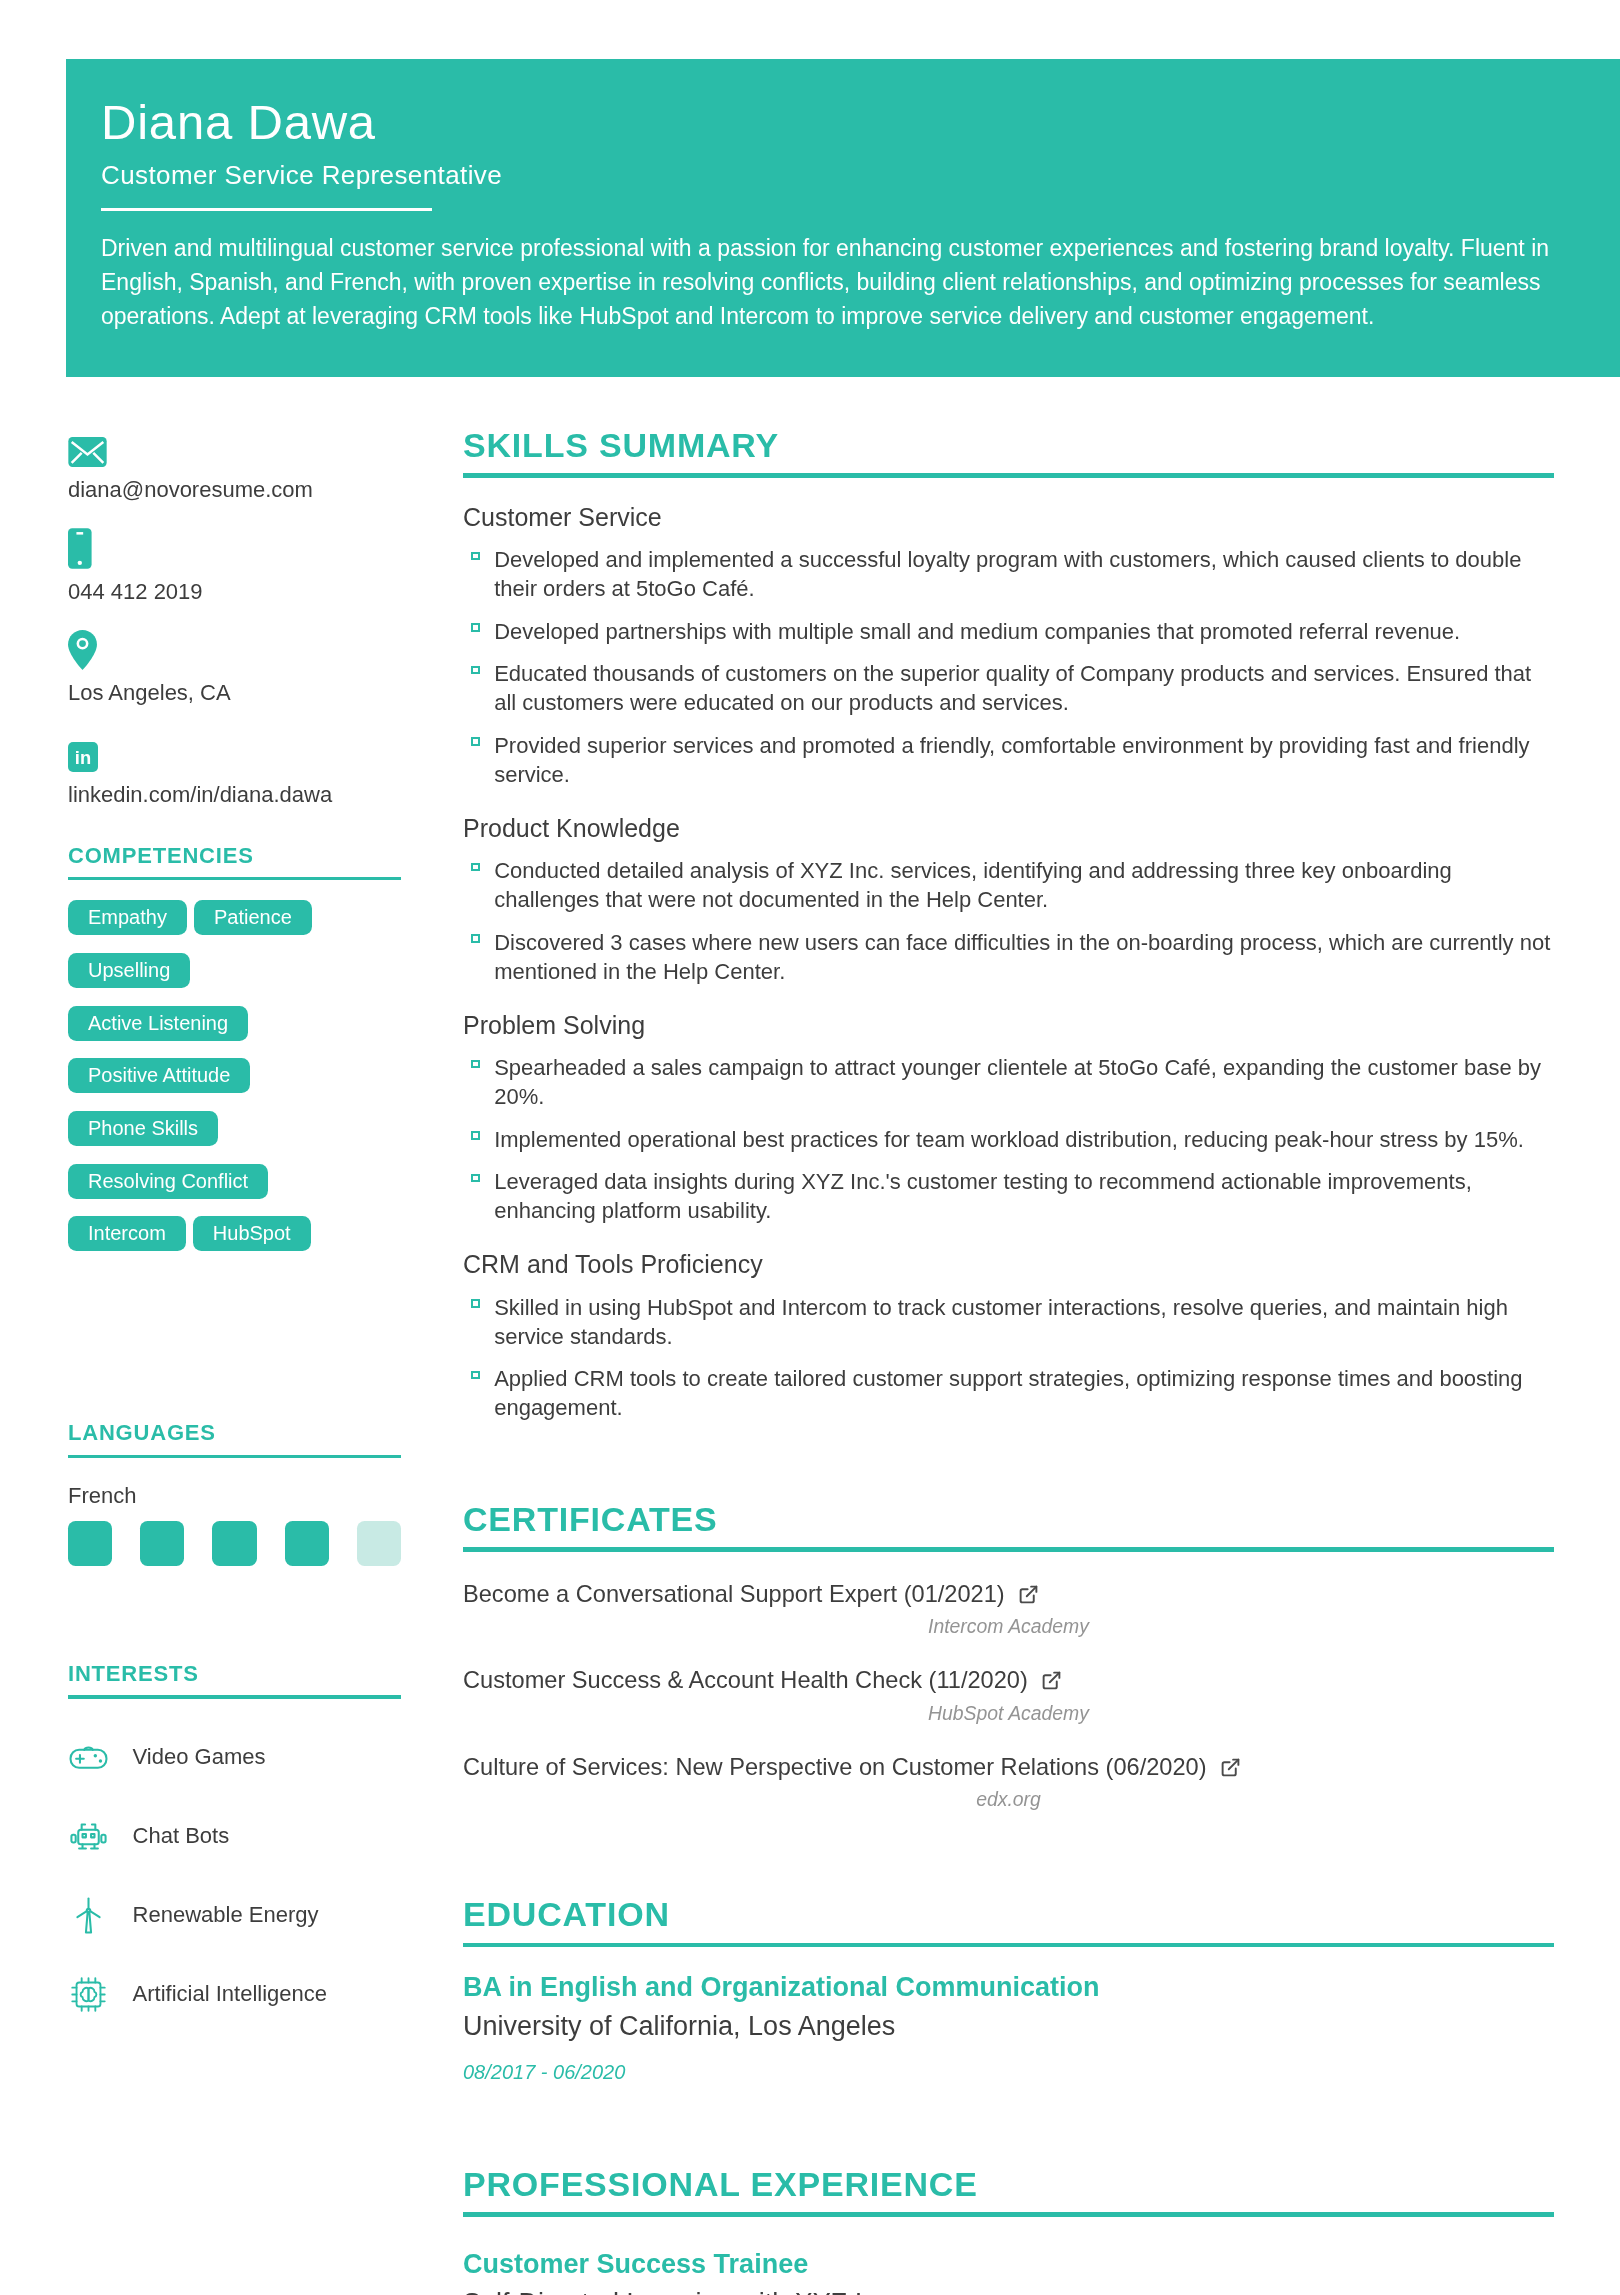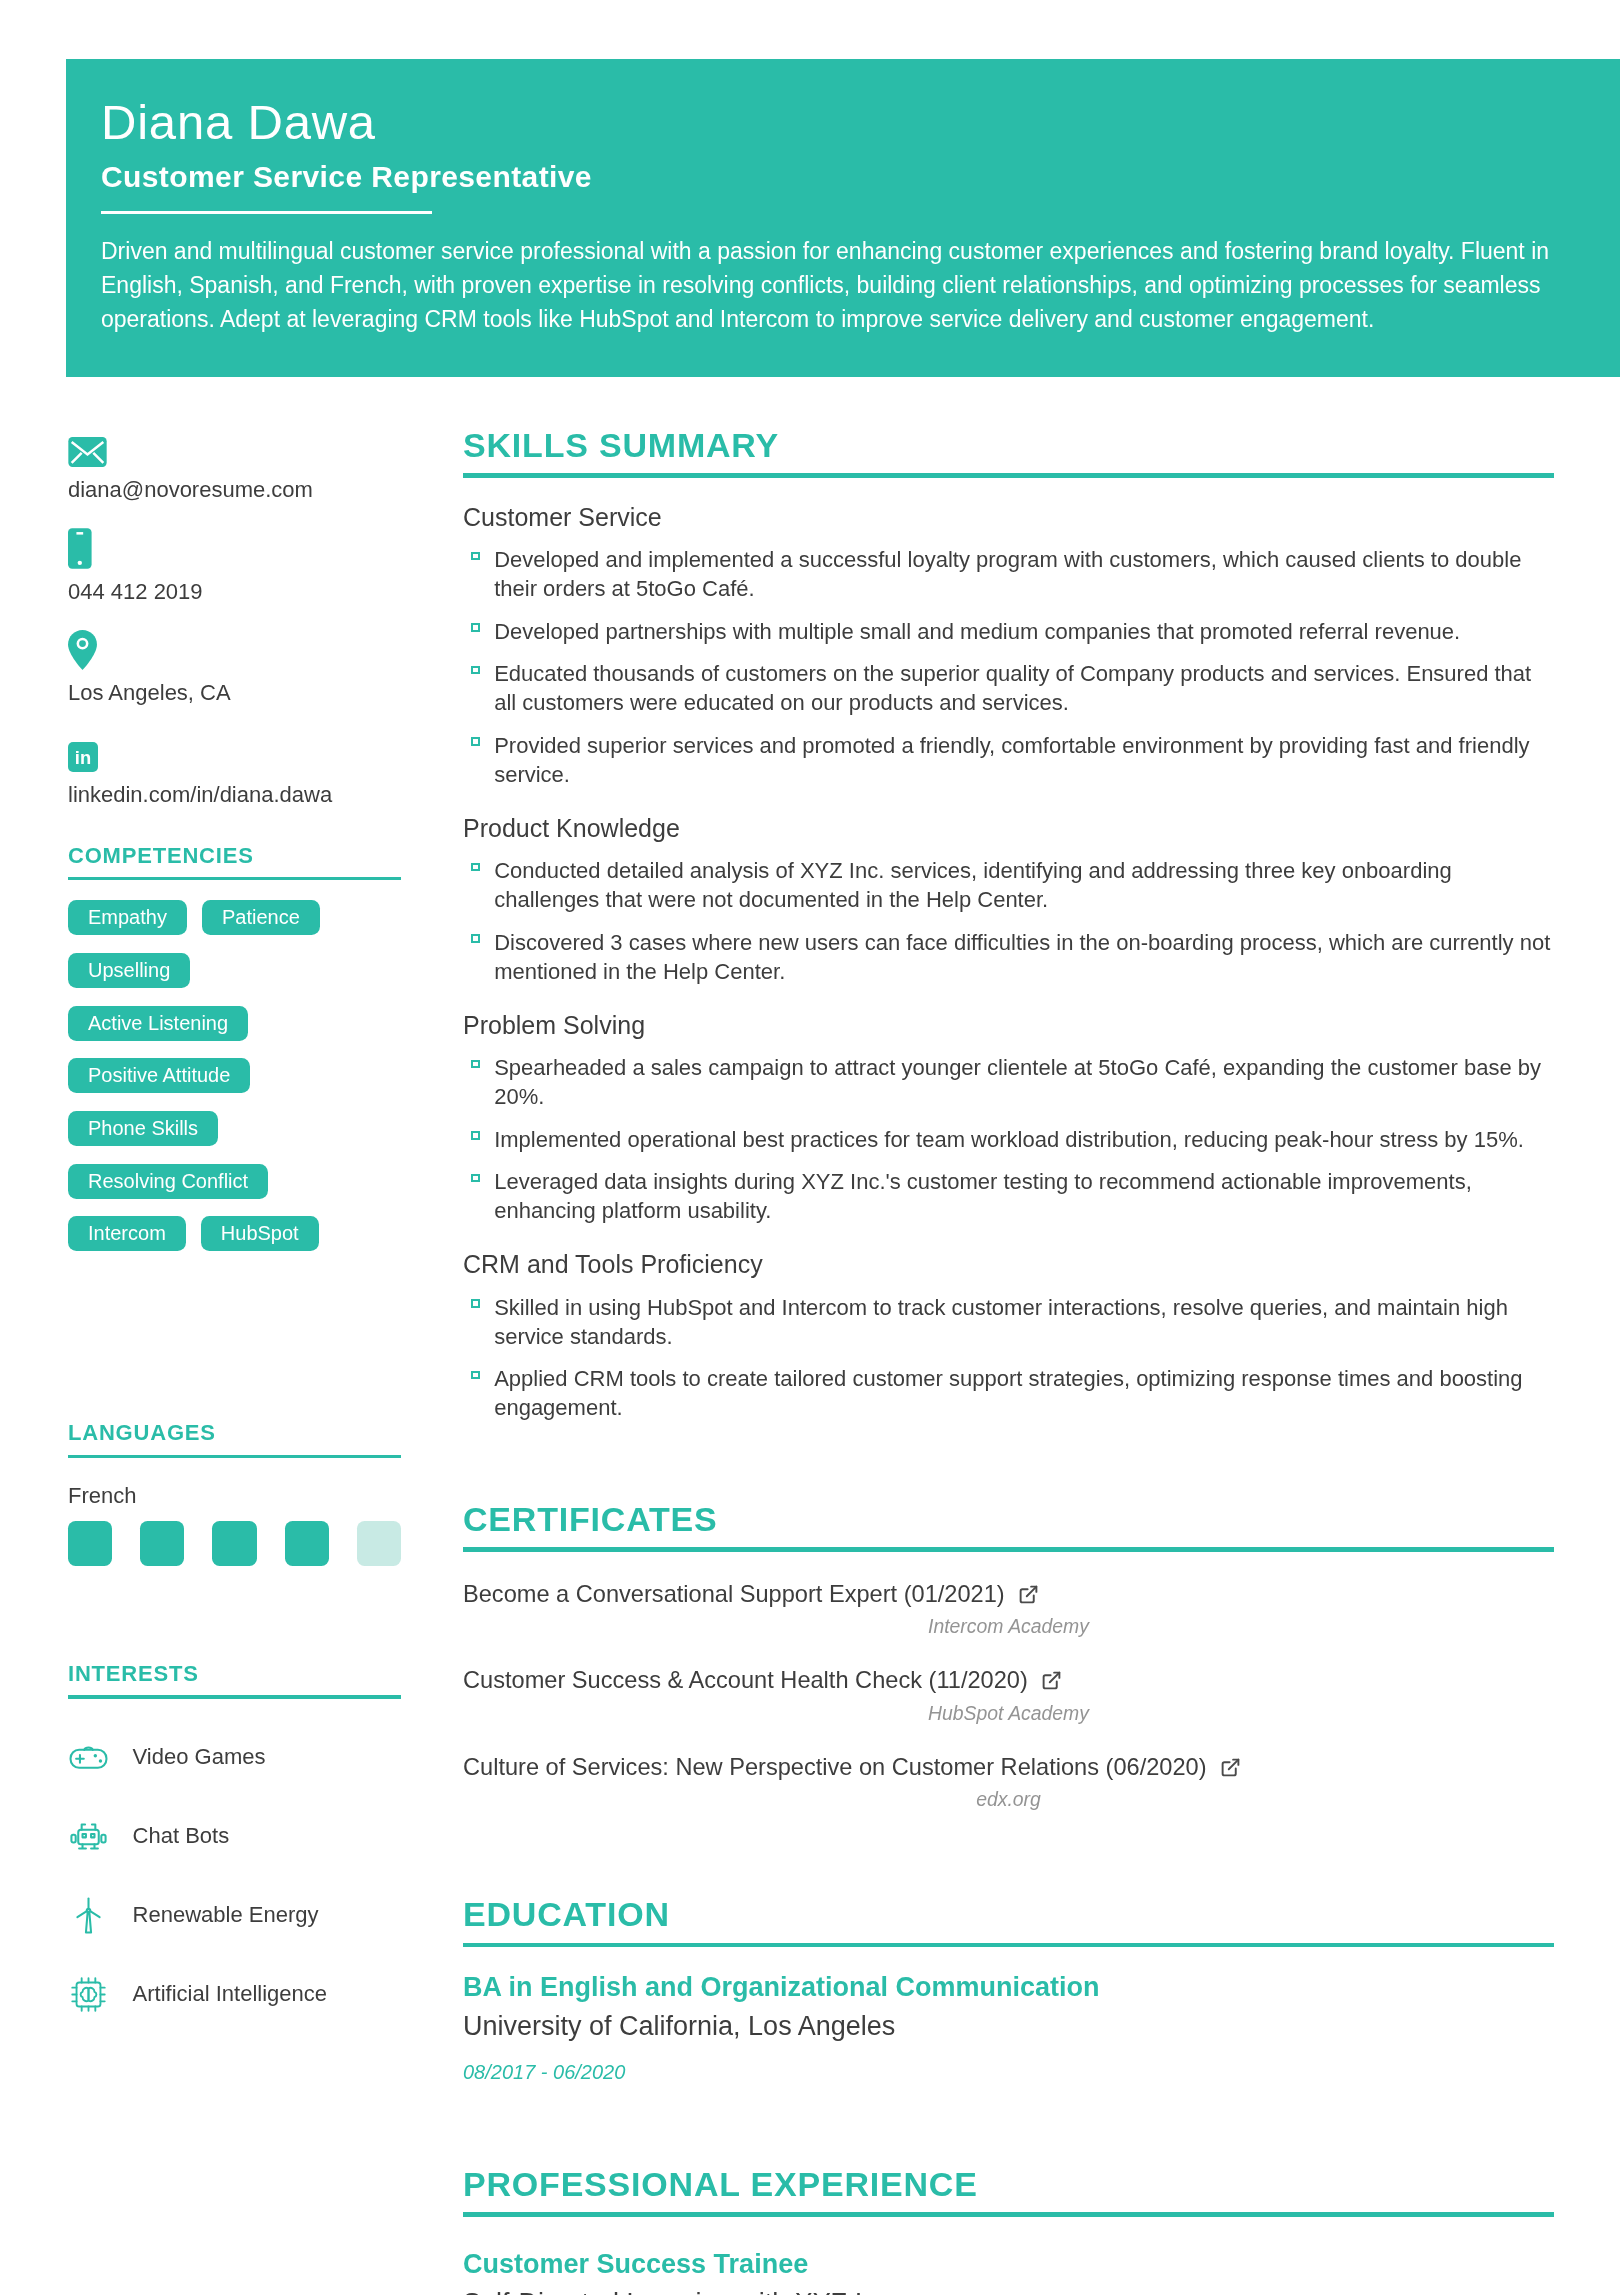--- a/index.html
+++ b/index.html
@@ -8,36 +8,36 @@
   body {
     width:1621px; height:2295px; background:#ffffff; position:relative;
     font-family:"Liberation Sans", sans-serif; color:var(--text);
   }
   
   .hdr {
     position:absolute; left:66px; top:59px; right:0; height:318px;
     background:var(--accent); color:#fff; padding:37px 68px 0 35px;
   }
   .hdr h1 { margin:0; font-size:49px; font-weight:500; letter-spacing:0.8px; line-height:1.1; }
-  .hdr h2 { margin:10px 0 0; font-size:30px; font-weight:700; letter-spacing:0.4px; }
+  .hdr h2 { margin:10px 0 0; font-size:26px; font-weight:400; letter-spacing:0.4px; }
   .hdr-rule { width:331px; height:3.4px; background:#fff; margin-top:17px; }
   .hdr p { margin:20px 0 0; font-size:23px; line-height:34px; font-weight:400; }
 
   
   .sidebar { position:absolute; left:68px; top:426px; width:333px; }
   .contact-item { margin-bottom:24.5px; }
   .contact-icon { height:41px; display:flex; align-items:flex-end; margin-bottom:10px; }
   .contact-text { font-size:22px; color:var(--text); }
 
   .side-heading { color:var(--accent); font-size:22px; font-weight:700; letter-spacing:0.8px; margin:0; }
   .side-rule { height:3.4px; background:var(--accent); margin-top:8.4px; }
 
   .sec-competencies { margin-top:35px; }
   .tags { margin-top:20px; }
-  .tag-row { display:flex; gap:15px; margin-bottom:17.7px; }
+  .tag-row { display:flex; gap:7px; margin-bottom:17.7px; }
   .tag {
     background:var(--accent); color:#fff; font-size:20px; height:35px;
     line-height:35px; padding:0 20px; border-radius:8.4px; white-space:nowrap;
   }
 
   .sec-languages { margin-top:169px; }
   .lang-row { margin-top:25px; }
   .lang-name { font-size:22px; color:var(--text); }
   .lang-squares { display:flex; gap:28px; margin-top:11.8px; }
   .lang-sq { width:45px; height:45px; border-radius:7.6px; }

